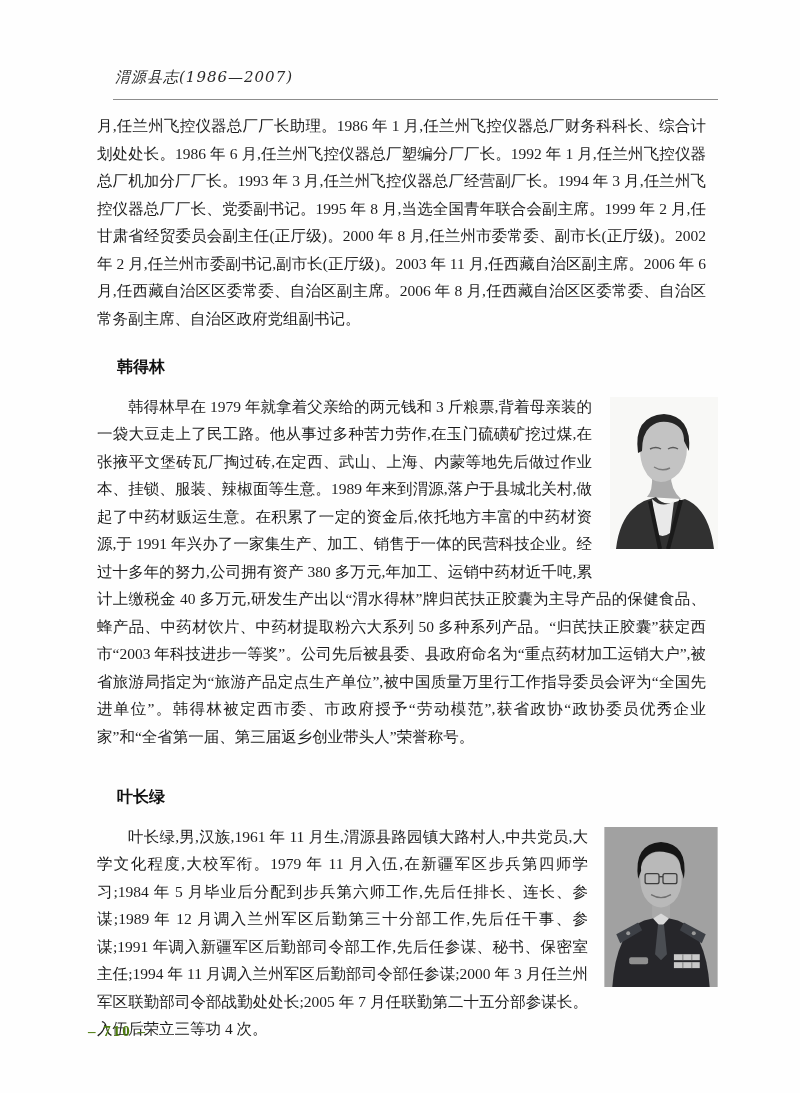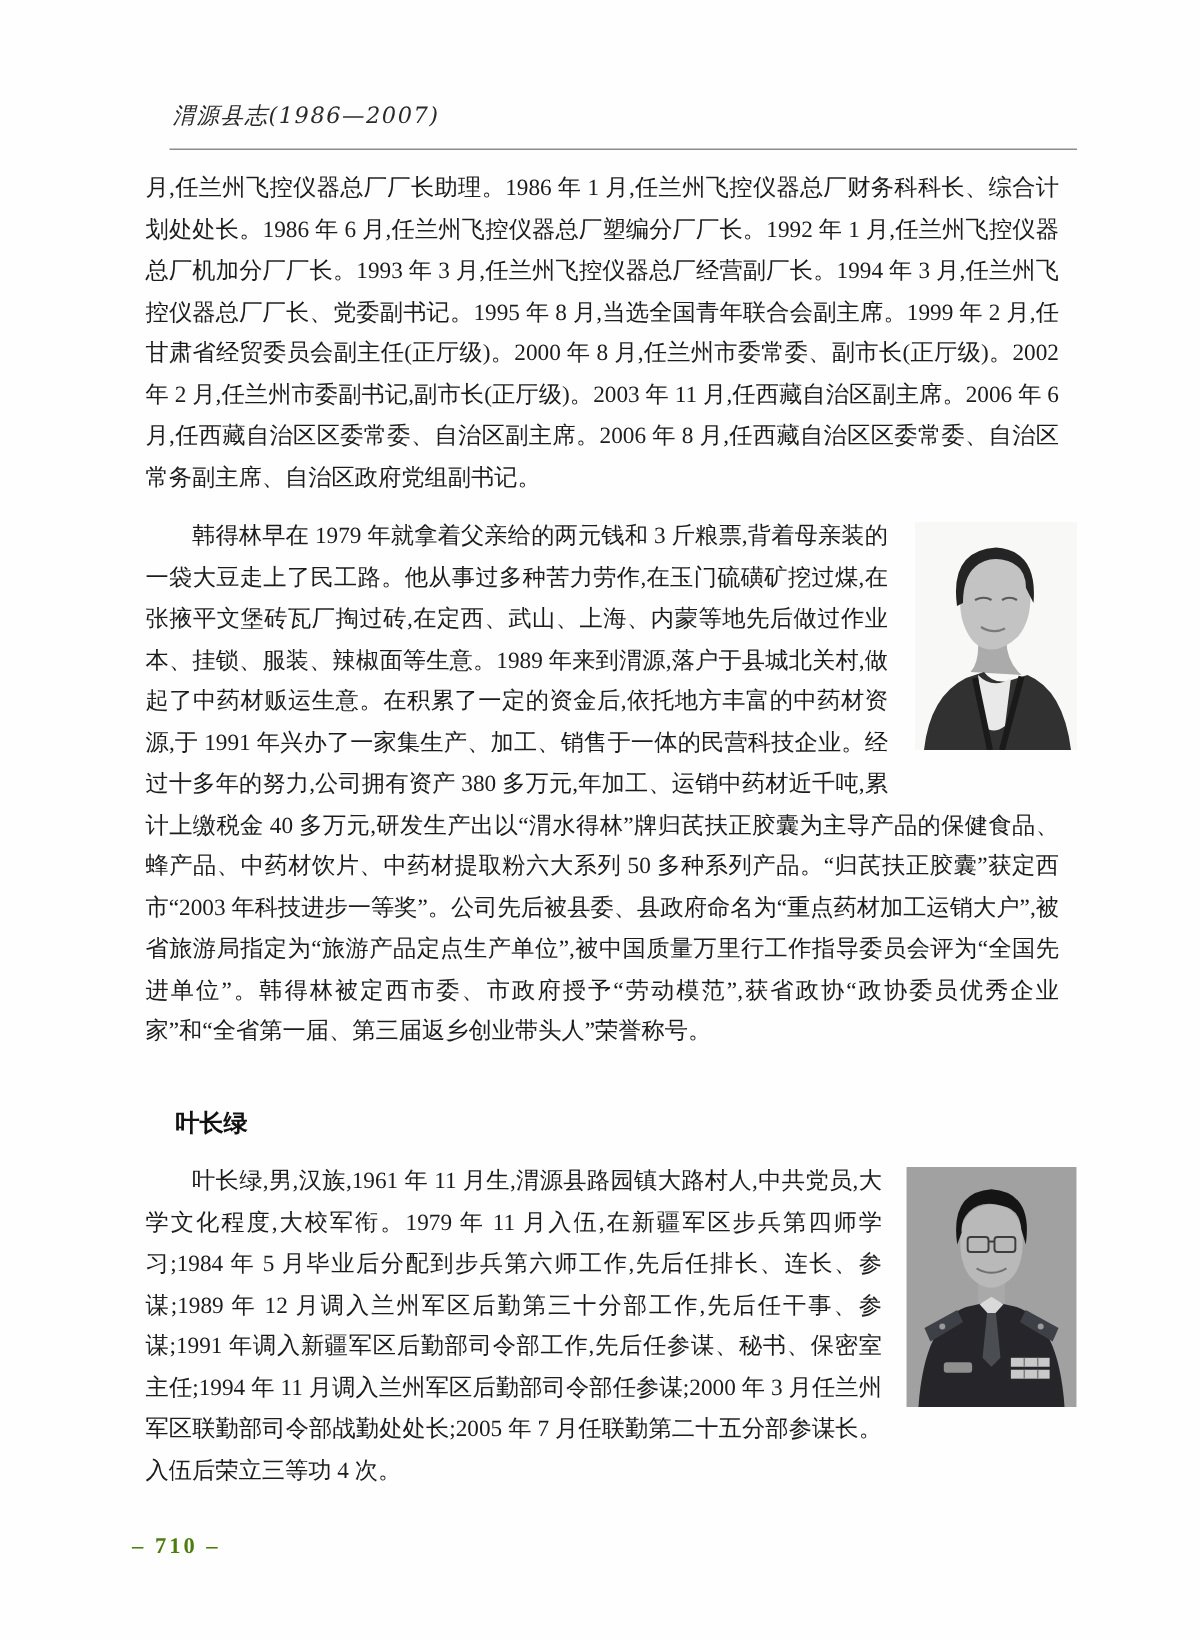--- a/index.html
+++ b/index.html
@@ -69,20 +69,21 @@
   <div class="content">
 
     <div class="running-header">
       <span>渭源县志(1986—2007)</span>
     </div>
 
     <div class="body-text">
 
       <p>月,任兰州飞控仪器总厂厂长助理。1986 年 1 月,任兰州飞控仪器总厂财务科科长、综合计划处处长。1986 年 6 月,任兰州飞控仪器总厂塑编分厂厂长。1992 年 1 月,任兰州飞控仪器总厂机加分厂厂长。1993 年 3 月,任兰州飞控仪器总厂经营副厂长。1994 年 3 月,任兰州飞控仪器总厂厂长、党委副书记。1995 年 8 月,当选全国青年联合会副主席。1999 年 2 月,任甘肃省经贸委员会副主任(正厅级)。2000 年 8 月,任兰州市委常委、副市长(正厅级)。2002 年 2 月,任兰州市委副书记,副市长(正厅级)。2003 年 11 月,任西藏自治区副主席。2006 年 6 月,任西藏自治区区委常委、自治区副主席。2006 年 8 月,任西藏自治区区委常委、自治区常务副主席、自治区政府党组副书记。</p>
 
+      <h3 class="bio-heading">韩得林</h3>
 
       <div class="sec-body clearfix">
         <div class="photo-frame photo-han">
           <svg viewBox="0 0 108 152" xmlns="http://www.w3.org/2000/svg">
             <rect width="108" height="152" fill="#f8f8f6"></rect>
             <path d="M42 78 Q43 94 37 100 L71 102 Q60 92 61 76 Z" fill="#ababab"></path>
             <path d="M30 52 Q30 24 52 22 Q77 22 77 50 Q77 66 69 76 Q60 85 51 85 Q40 85 34 72 Q30 64 30 52 Z" fill="#c3c3c3"></path>
             <path d="M28 56 Q23 19 54 17 Q82 19 79 54 L74 44 Q74 30 62 26 Q49 22 40 30 Q32 37 32 54 Z" fill="#242424"></path>
             <path d="M40 52 q6 -3 11 0" stroke="#5a5a5a" stroke-width="1.4" fill="none"></path>
             <path d="M58 52 q5 -3 10 0" stroke="#5a5a5a" stroke-width="1.4" fill="none"></path>

